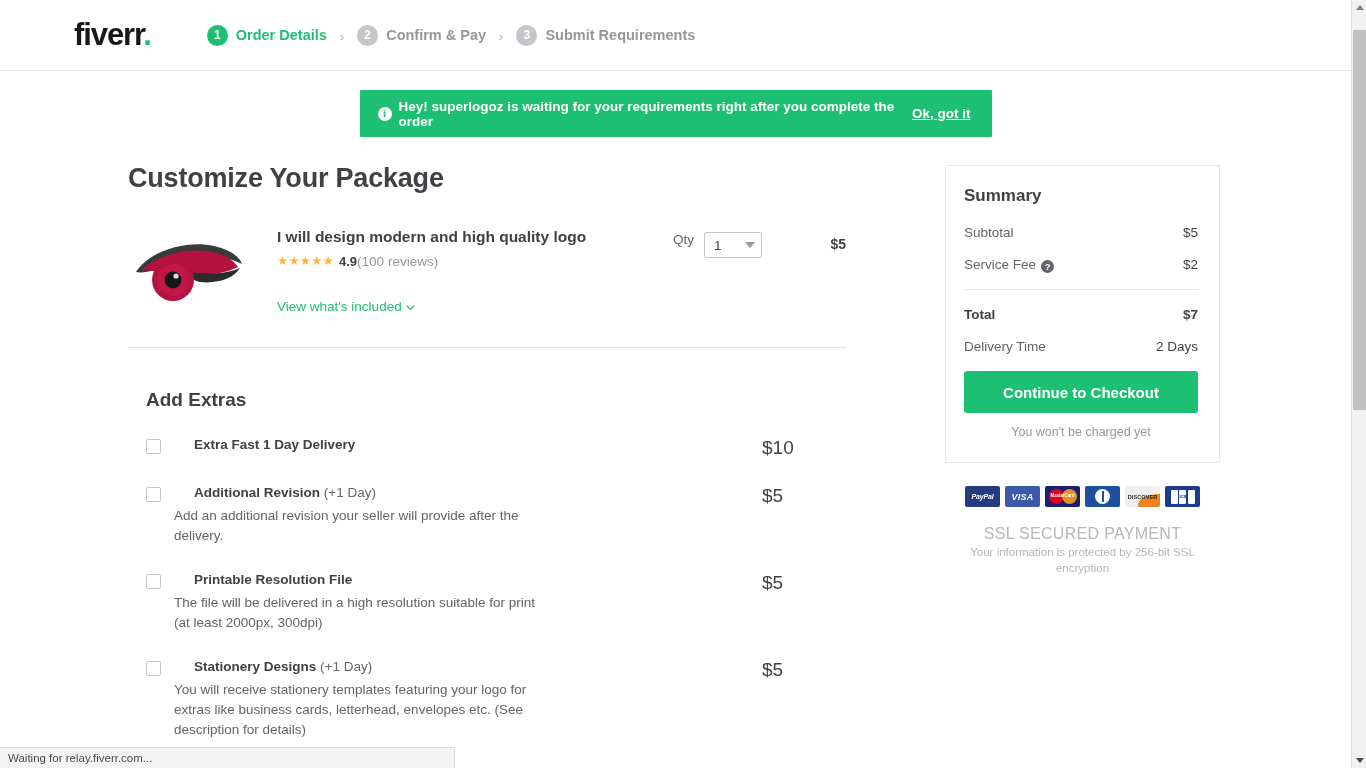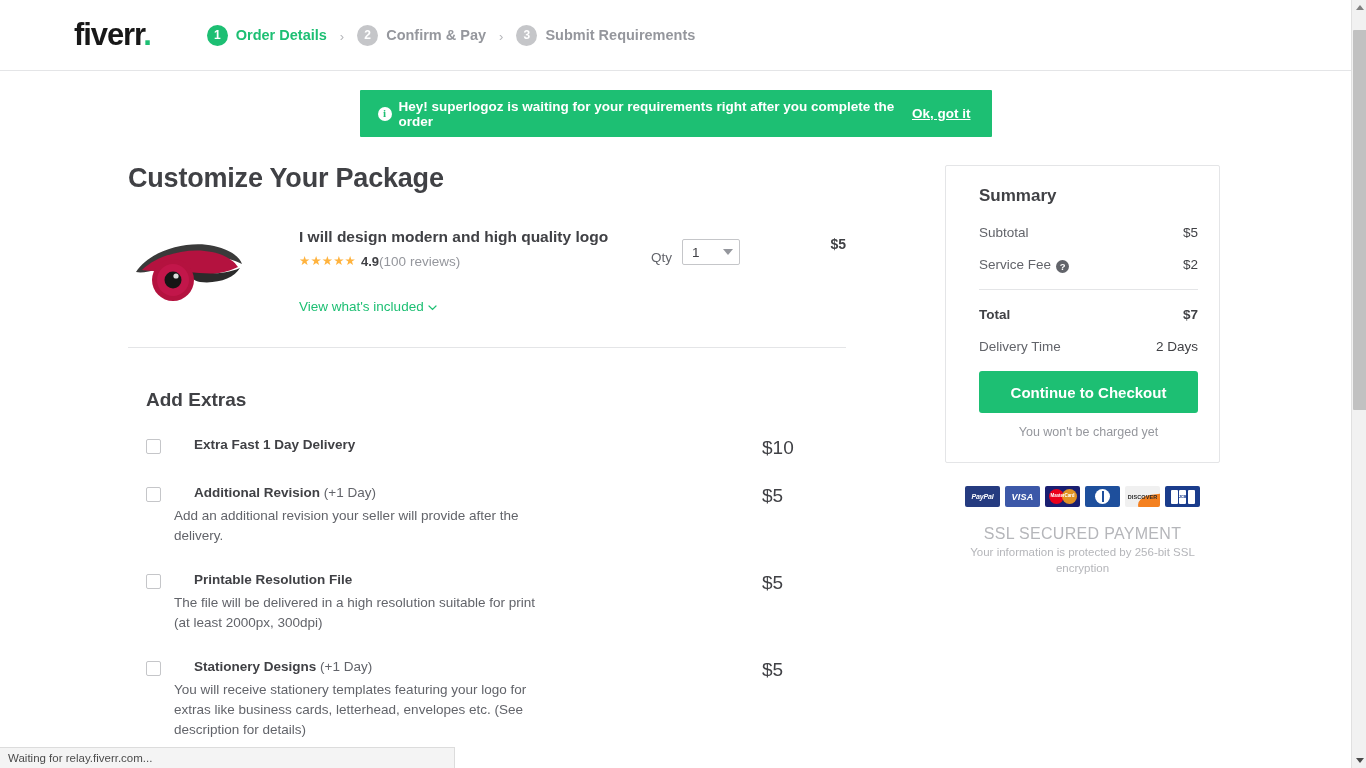--- a/index.html
+++ b/index.html
@@ -151,21 +151,20 @@
     margin-bottom: 30px;
   }
 
   
   .gig-row {
     display: flex;
     align-items: flex-start;
     padding-bottom: 32px;
     border-bottom: 1px solid #e4e5e7;
     margin-right: 0;
-    gap: 22px;
   }
   .gig-thumb {
     width: 118px;
     height: 72px;
     flex: 0 0 auto;
     margin-top: 10px;
     display: flex;
     align-items: center;
     justify-content: center;
   }
@@ -206,22 +205,22 @@
     gap: 4px;
     margin-top: 30px;
     font-size: 13.5px;
     color: #1dbf73;
     cursor: pointer;
   }
   .chev { font-size: 10px; position: relative; top: 1px; }
 
   .qty-block {
     display: flex;
-    align-items: flex-end;
-    margin-top: 15px;
+    align-items: flex-start;
+    margin-top: 8px;
     flex: 0 0 auto;
   }
   .qty-label {
     font-size: 13.5px;
     color: #62646a;
     margin-right: 10px;
   }
   .qty-select {
     width: 58px;
     height: 26px;
@@ -302,21 +301,21 @@
     font-size: 19px;
     color: #404145;
     flex: 0 0 auto;
     margin-left: auto;
   }
 
   
   .summary {
     border: 1px solid #e4e5e7;
     background: #fff;
-    padding: 20px 21px 23px 33px;
+    padding: 20px 21px 23px 18px;
     border-radius: 2px;
   }
   .summary-title {
     font-size: 17px;
     font-weight: 700;
     color: #404145;
     margin-bottom: 19px;
   }
   .sum-row {
     display: flex;

